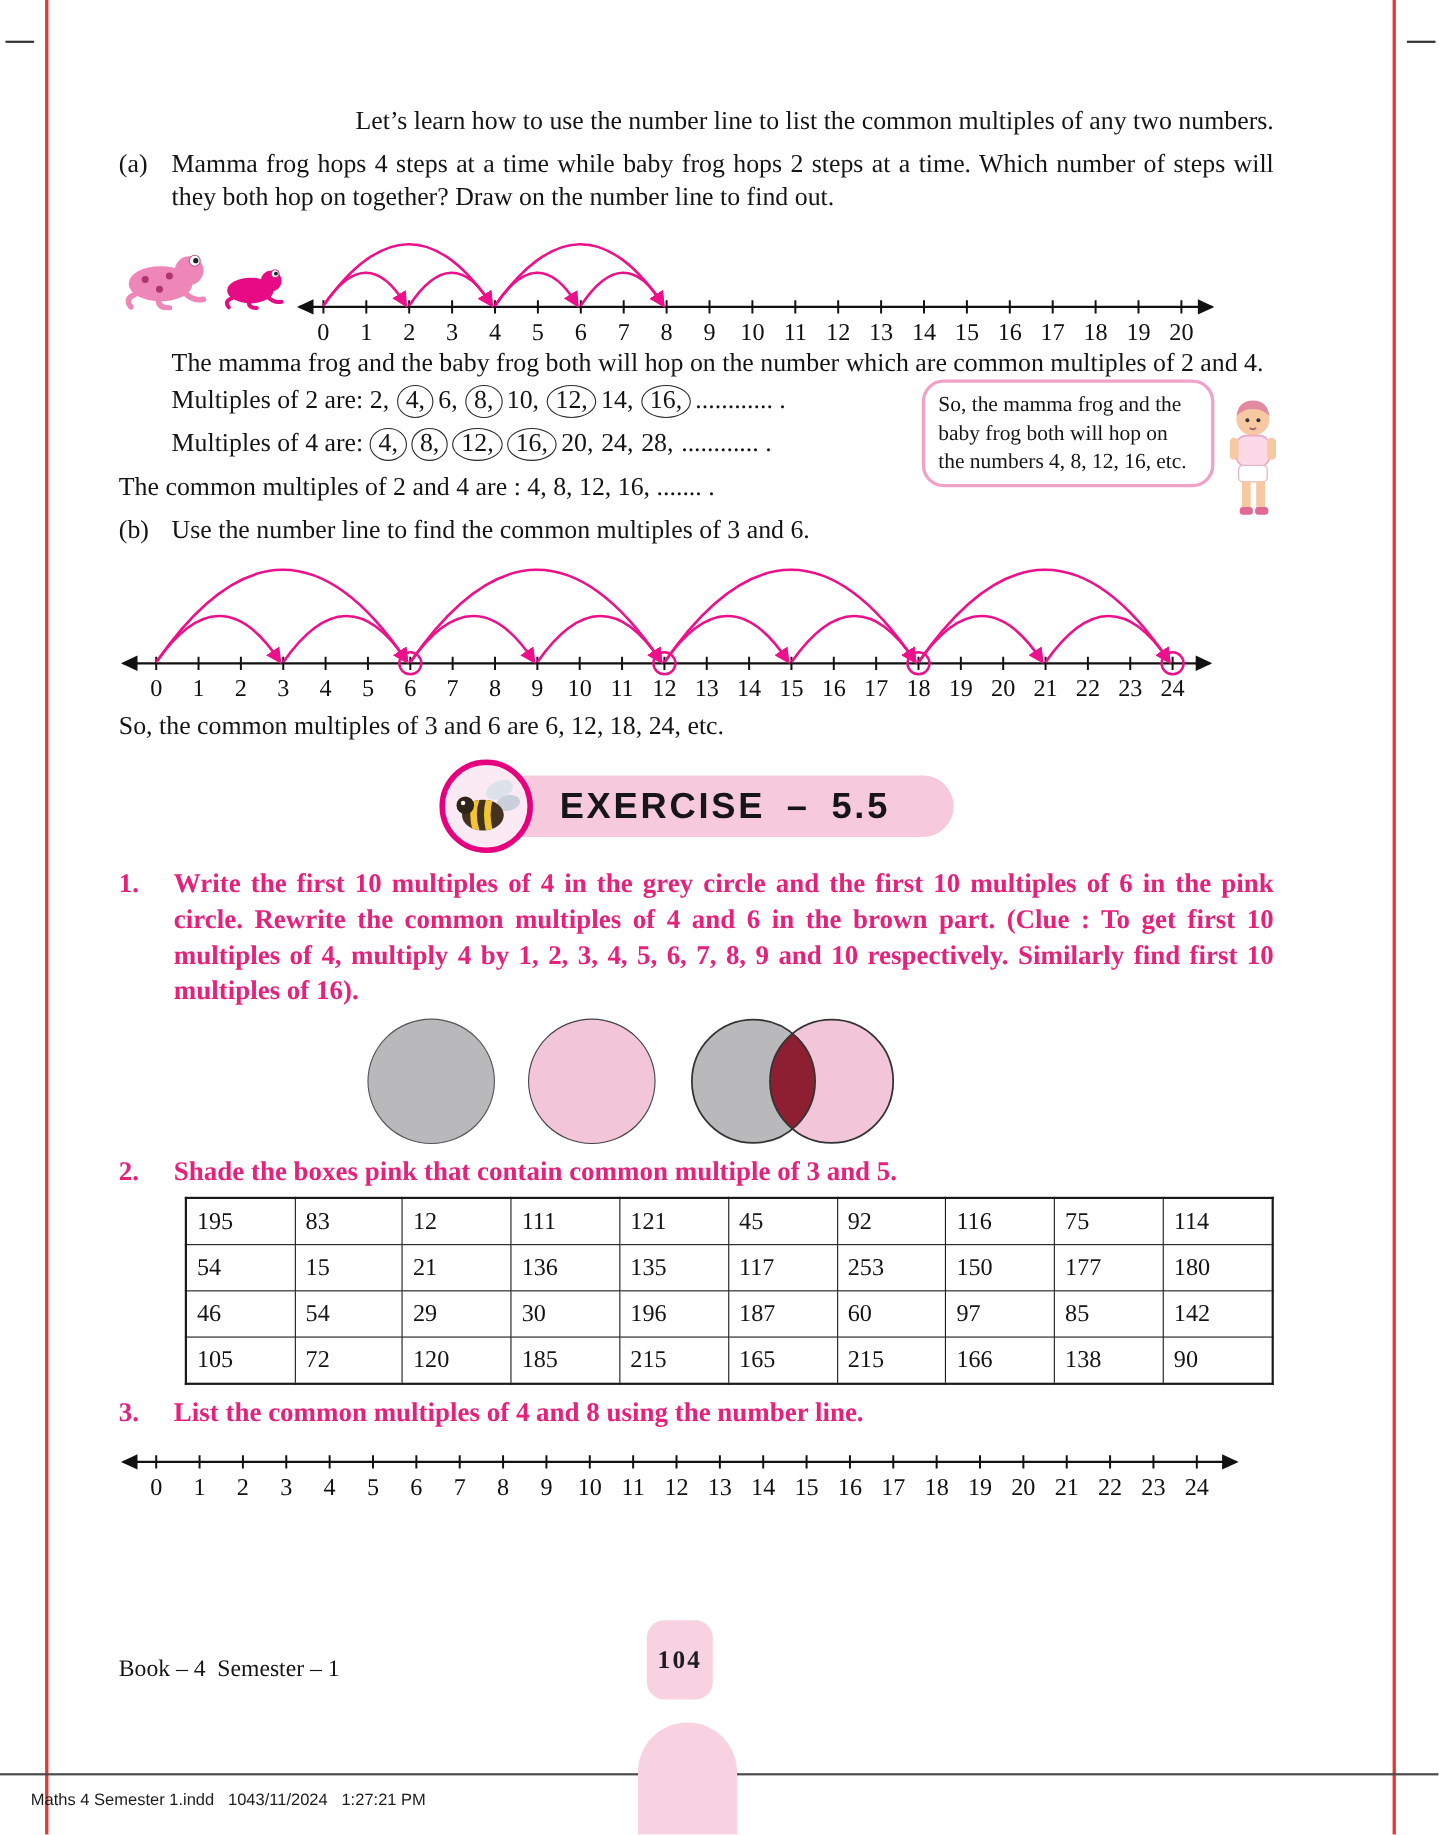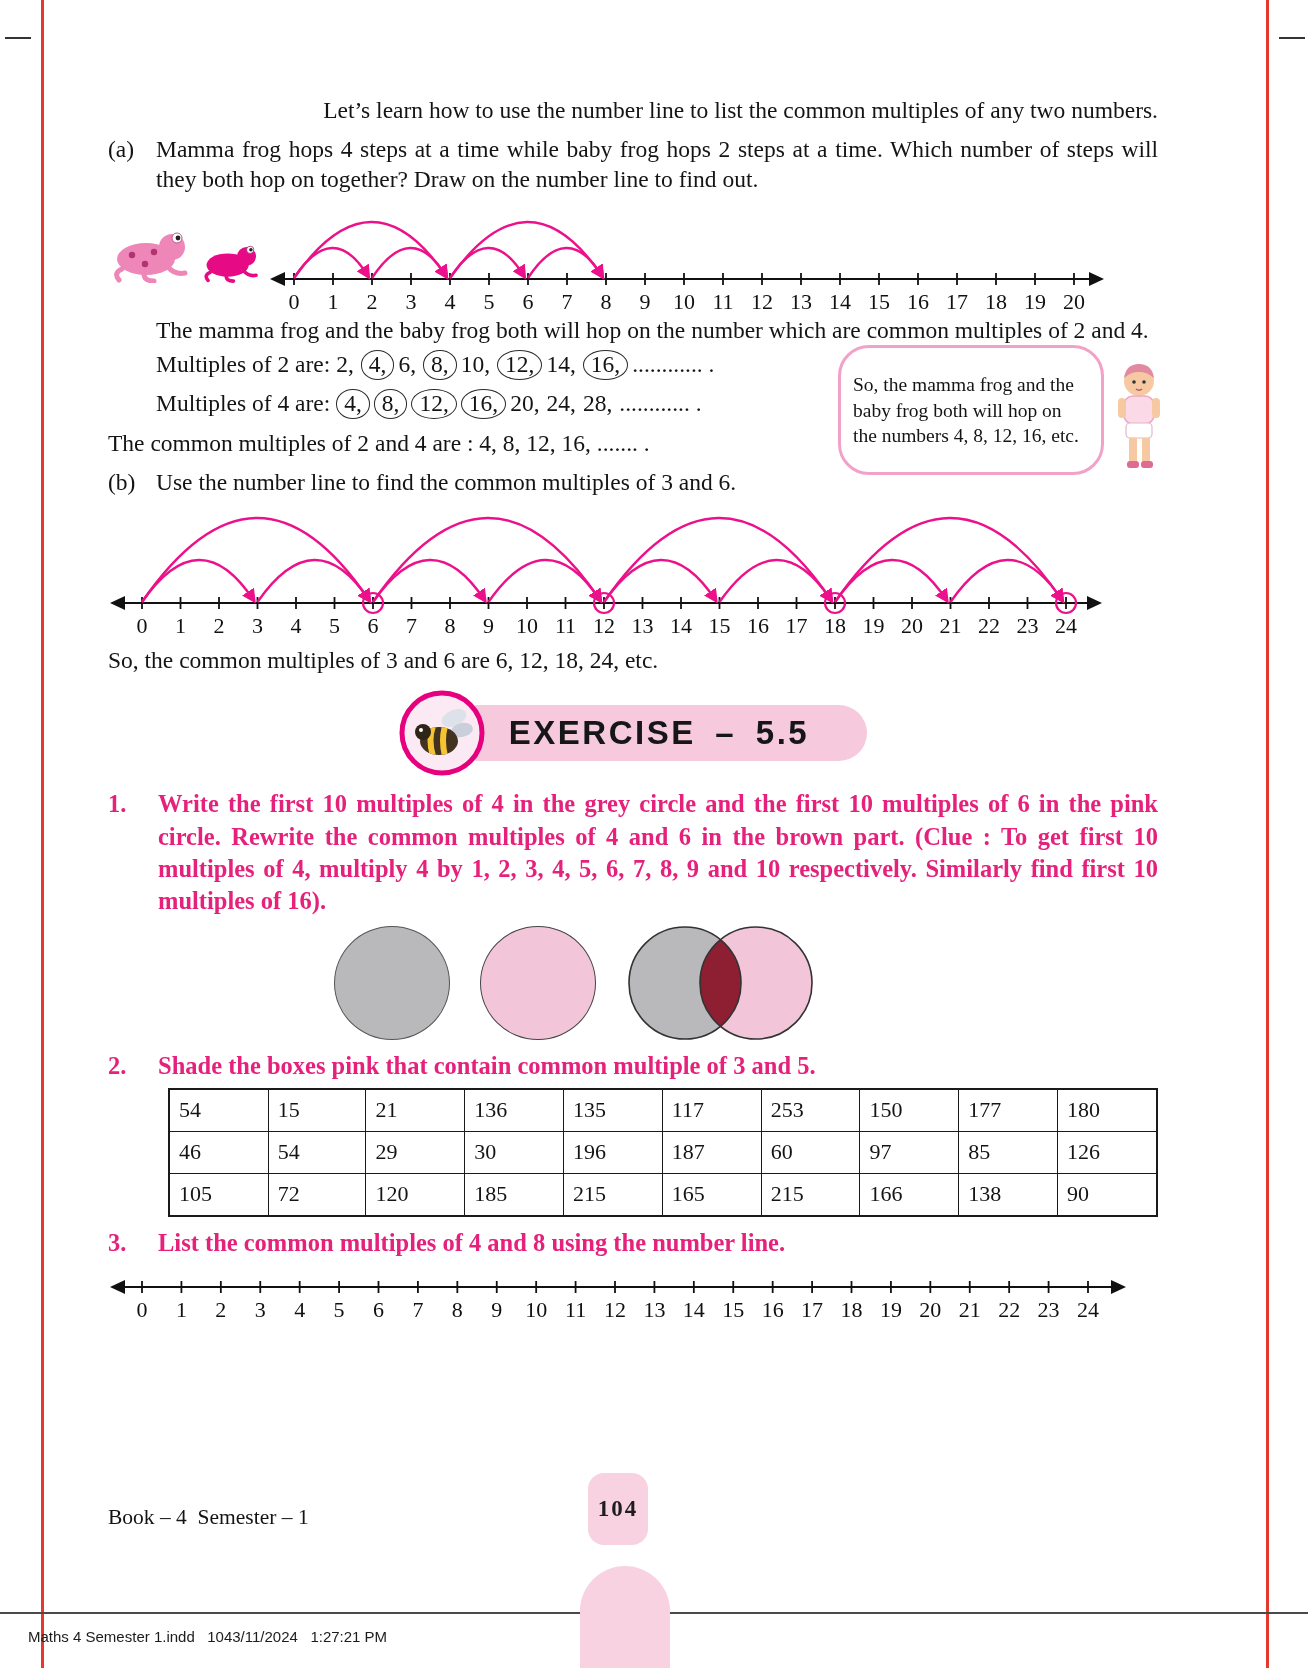--- a/index.html
+++ b/index.html
@@ -28,21 +28,21 @@
   #nl3{margin-top:14px;}
 
   .indent{margin-left:48px;margin-bottom:2px;}
   .relwrap{position:relative;margin-top:0;}
   .mults{width:712px;margin-left:48px;}
   .mline{font-size:23.5px;line-height:1.5;text-align:left;margin:0 0 4px 0;white-space:nowrap;}
   .tok{margin-right:7px;}
   .circ{display:inline-block;border:1.6px solid #2b2b2b;border-radius:50%;padding:0 7px;line-height:1.18;margin-right:4px;}
   .commonline{font-size:23.5px;margin:8px 0 10px 0;text-align:left;}
   .bubble{position:absolute;right:54px;top:-2px;width:236px;background:#fff;
-          border:3px solid var(--bubble_border);border-radius:31px;padding:24px 12px;
+          border:3px solid var(--bubble_border);border-radius:20px;padding:8px 12px;
           font-size:19.5px;line-height:1.3;text-align:left;}
   .kid{position:absolute;right:-10px;top:14px;}
 
   .concl{font-size:23.5px;margin:8px 0 0 0;text-align:left;}
 
   .banner{display:flex;align-items:center;width:fit-content;margin:16px auto 12px auto;}
   .bee{position:relative;z-index:2;margin-right:-20px;line-height:0;}
   .pill{background:var(--banner_pink);border-radius:14px 30px 30px 14px;padding:9px 58px 9px 44px;}
   .extitle{font-family:"Liberation Sans",sans-serif;font-weight:bold;font-size:33px;
            letter-spacing:2.5px;word-spacing:8px;color:#161616;}
@@ -340,20 +340,32 @@
     </div>
 
     <div class="q">
       <span class="qnum">2.</span>
       <p class="qtext">Shade the boxes pink that contain common multiple of 3 and 5.</p>
     </div>
 
     <table class="grid">
       <tbody id="grid-body">
           <tr>
+            <td>195</td>
+            <td>83</td>
+            <td>12</td>
+            <td>111</td>
+            <td>121</td>
+            <td>45</td>
+            <td>92</td>
+            <td>116</td>
+            <td>75</td>
+            <td>114</td>
+          </tr>
+          <tr>
             <td>54</td>
             <td>15</td>
             <td>21</td>
             <td>136</td>
             <td>135</td>
             <td>117</td>
             <td>253</td>
             <td>150</td>
             <td>177</td>
             <td>180</td>
@@ -361,21 +373,21 @@
           <tr>
             <td>46</td>
             <td>54</td>
             <td>29</td>
             <td>30</td>
             <td>196</td>
             <td>187</td>
             <td>60</td>
             <td>97</td>
             <td>85</td>
-            <td>126</td>
+            <td>142</td>
           </tr>
           <tr>
             <td>105</td>
             <td>72</td>
             <td>120</td>
             <td>185</td>
             <td>215</td>
             <td>165</td>
             <td>215</td>
             <td>166</td>

